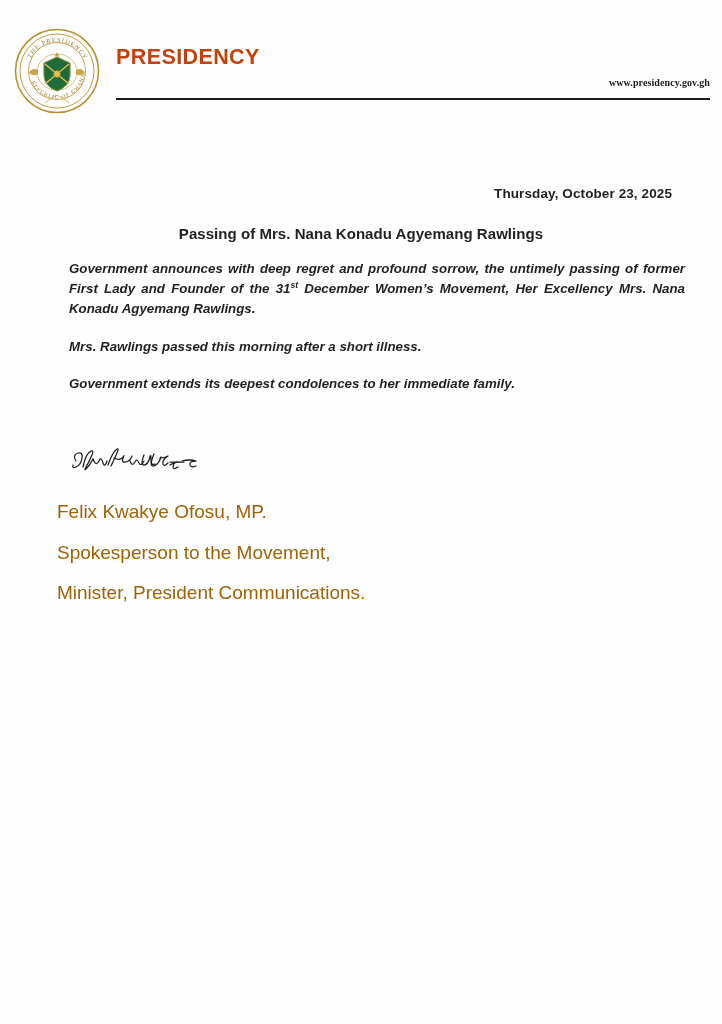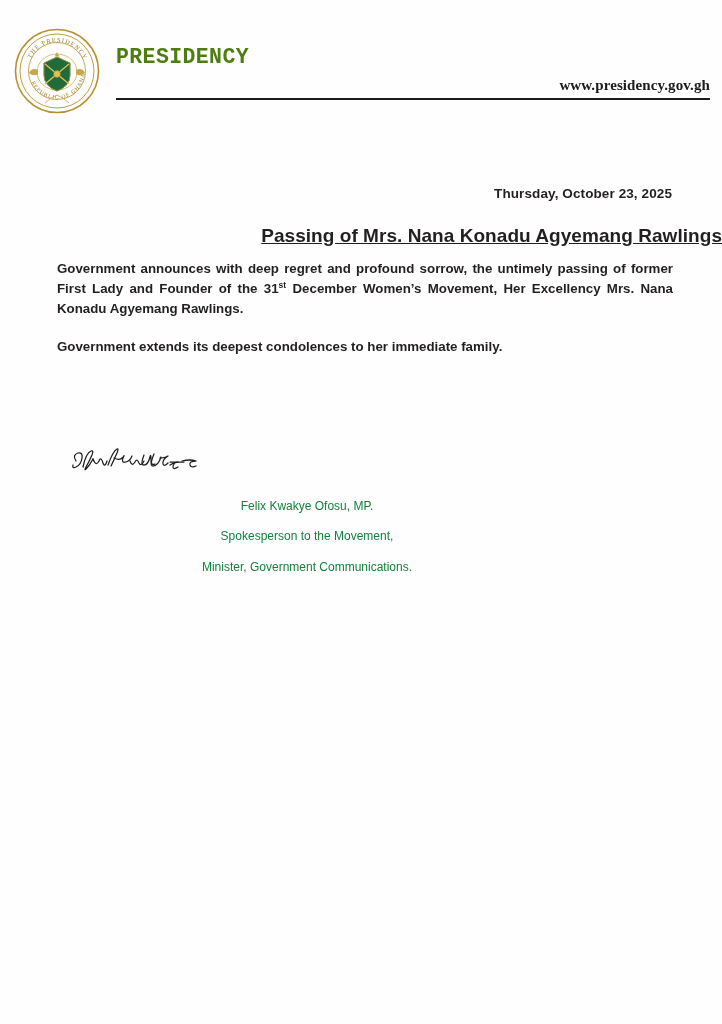--- a/index.html
+++ b/index.html
@@ -39,34 +39,34 @@
   }
   .crest svg { display: block; }
 
   .brand {
     position: absolute;
     left: 116px;
     top: 46px;
     line-height: 1.04;
   }
   .brand-line {
-    font-family: Liberation Mono, monospace;
+    font-family: Liberation Sans, sans-serif;
     font-weight: bold;
     font-size: 21.5px;
     letter-spacing: 0.4px;
-    color: #4d7c0f;
+    color: #c2410c;
     text-transform: uppercase;
     white-space: nowrap;
   }
   .website {
     position: absolute;
     right: 12px;
     top: 77px;
     font-family: "Liberation Serif", serif;
-    font-size: 15px;
+    font-size: 10px;
     font-weight: bold;
     color: #1b1b1b;
     letter-spacing: 0.1px;
   }
   .rule {
     position: absolute;
     left: 116px;
     top: 98px;
     width: 594px;
     height: 2px;
@@ -81,32 +81,32 @@
     font-size: 13.5px;
     font-weight: bold;
     color: #231f20;
     letter-spacing: 0.1px;
   }
   .doc-title {
     position: absolute;
     left: 0;
     right: 0;
     top: 225px;
-    text-align: right;
-    font-size: 19px;
+    text-align: center;
+    font-size: 15px;
     font-weight: bold;
     color: #231f20;
     letter-spacing: 0.05px;
-    text-decoration: underline;
   }
   .content {
     position: absolute;
-    left: 57px;
+    left: 69px;
     top: 259px;
     width: 616px;
+    font-style: italic;
   }
   .para {
     font-size: 13.3px;
     line-height: 1.52;
     color: #231f20;
     text-align: justify;
     margin: 0 0 17px 0;
     font-weight: 600;
   }
   .para.last { margin-bottom: 0; }
@@ -126,25 +126,24 @@
   }
   .signature svg { display: block; }
 
   .signoff {
     position: absolute;
     left: 57px;
     top: 498px;
     width: 500px;
   }
   .signoff-line {
-    font-size: 12px;
+    font-size: 19px;
     line-height: 1.45;
-    color: #15803d;
+    color: #a16207;
     margin-bottom: 13px;
-    text-align: center;
   }
   .signoff-line:last-child { margin-bottom: 0; }
 </style>
 </head>
 <body>
 
 <div class="page">
 
   <div class="letterhead">
 
@@ -183,20 +182,21 @@
     <div class="website">www.presidency.gov.gh</div>
     <div class="rule"></div>
   </div>
 
   <div class="doc-date">Thursday, October 23, 2025</div>
 
   <div class="doc-title">Passing of Mrs. Nana Konadu Agyemang Rawlings</div>
 
   <div class="content">
     <p class="para"><span>Government announces with deep regret and profound sorrow, the untimely passing of former First Lady and Founder of the 31</span><sup>st</sup><span> December Women’s Movement, Her Excellency Mrs. Nana Konadu Agyemang Rawlings.</span></p>
+    <p class="para">Mrs. Rawlings passed this morning after a short illness.</p>
     <p class="para last">Government extends its deepest condolences to her immediate family.</p>
   </div>
 
   <div class="signature">
     <svg width="150" height="36" viewBox="0 0 150 36" xmlns="http://www.w3.org/2000/svg">
       <g fill="none" stroke="#1d1d1d" stroke-width="1.25" stroke-linecap="round" stroke-linejoin="round">
         <path d="M6 16 q-4 -6 2 -8 q5 -1 4 5 q-1 7 -6 9 q-4 2 -3 -2"></path>
         <path d="M13 22 q3 -14 8 -16 q3 -1 1 4 q-3 7 -6 12 q-2 4 0 2 q4 -4 7 -10"></path>
         <path d="M23 14 q3 8 6 2 q2 -5 4 2 q2 5 4 -2"></path>
         <path d="M38 20 q5 -14 9 -16 q2 -1 0 4 q-4 9 -6 13"></path>
@@ -208,16 +208,16 @@
         <path d="M100 20 q4 -3 8 -3 q-5 1 -5 5 q0 3 5 0"></path>
         <path d="M100 17 h14"></path>
         <path d="M112 16 q8 -2 14 0 q-7 0 -6 4 q1 3 6 1"></path>
       </g>
     </svg>
   </div>
 
   <div class="signoff">
     <div class="signoff-line">Felix Kwakye Ofosu, MP.</div>
     <div class="signoff-line">Spokesperson to the Movement,</div>
-    <div class="signoff-line">Minister, Government Communications.</div>
+    <div class="signoff-line">Minister, President Communications.</div>
   </div>
 
 </div>
 
 </body></html>

